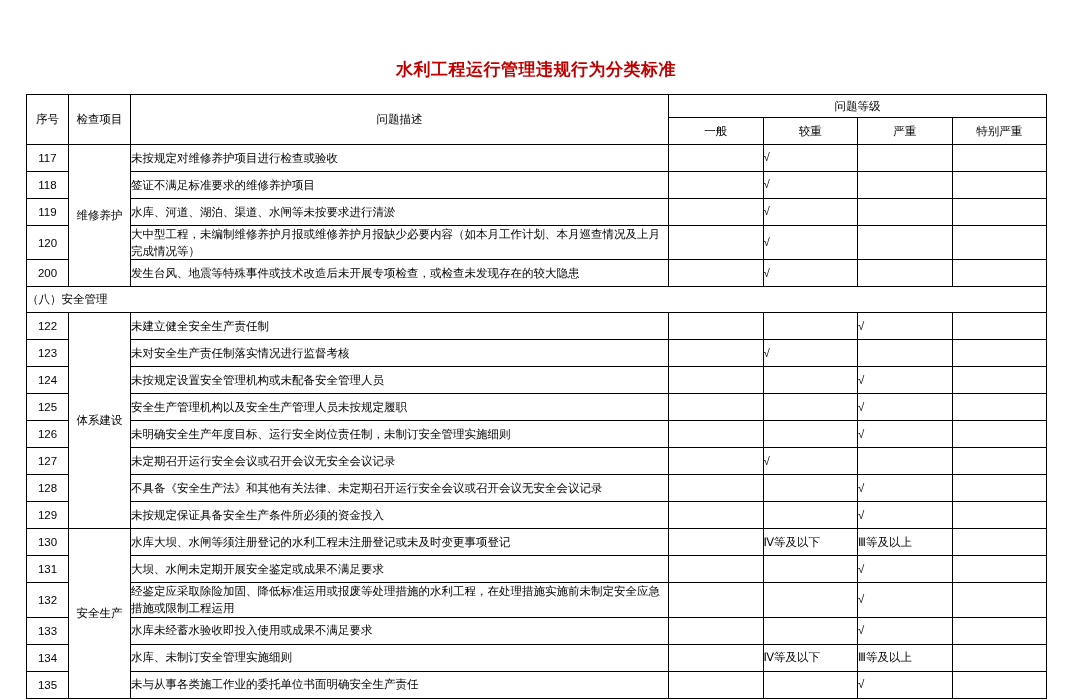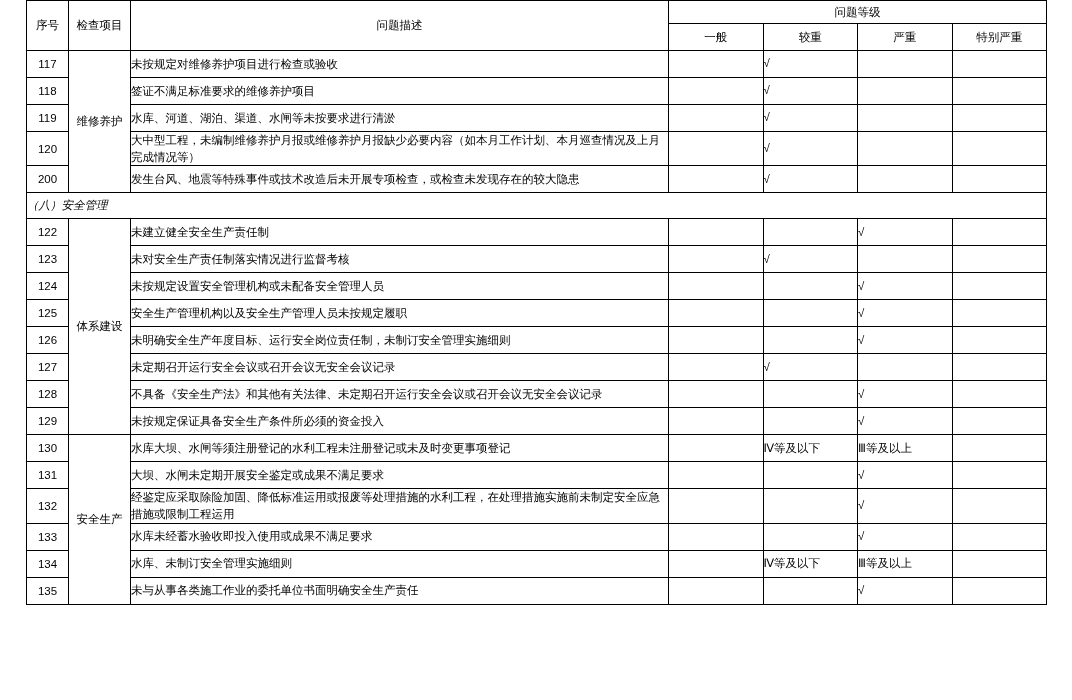--- a/index.html
+++ b/index.html
@@ -62,35 +62,35 @@
   .tick {
     font-size: 12px;
     line-height: 1;
   }
   .section-row td {
     height: 25px;
     font-weight: bold;
     padding-left: 7px;
     text-align: left;
     font-size: 11.5px;
-    font-style: italic;
   }
   .vert-label {
     text-align: center;
     font-size: 11.5px;
     line-height: 1.3;
   }
   .lvl-text { font-size: 11.5px; }
   .two-line { line-height: 1.45; }
 </style>
 </head>
 <body>
 
 <div class="page">
 
+  <div class="doc-title" style="color: rgb(192, 0, 0);">水利工程运行管理违规行为分类标准</div>
 
   <table class="std">
     <colgroup>
       <col class="c-seq">
         <col class="c-item">
         <col class="c-desc">
       <col class="c-lvl">
         <col class="c-lvl">
         <col class="c-lvl">
         <col class="c-lvl">

